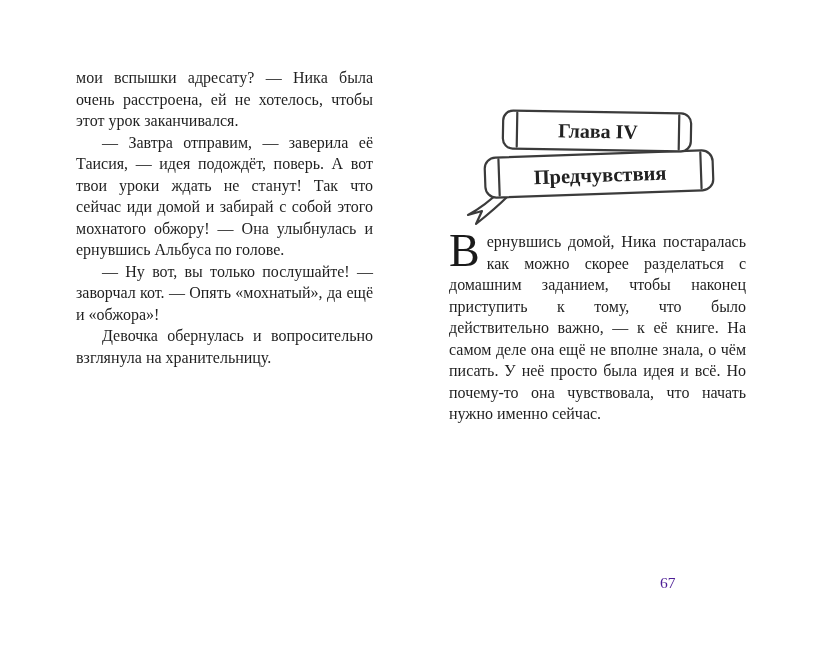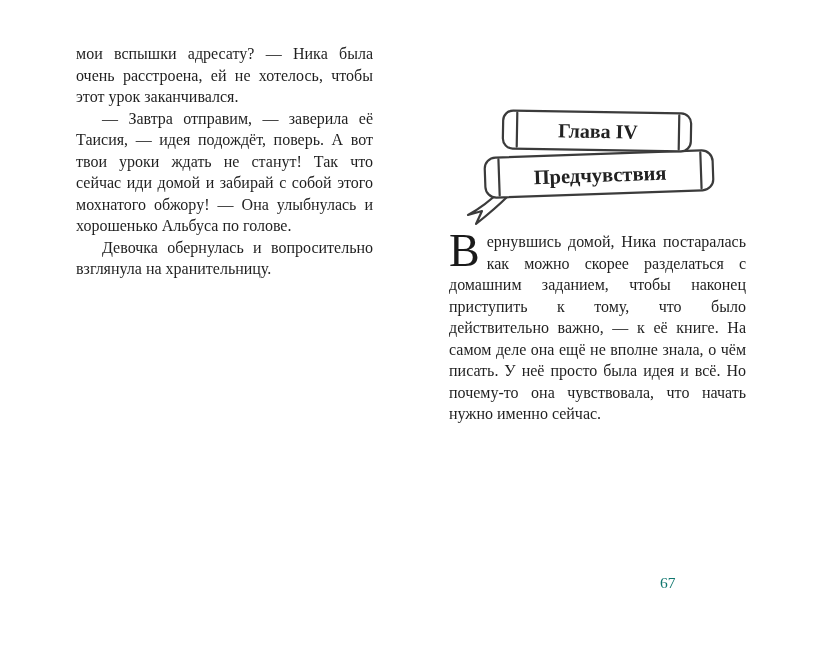--- a/index.html
+++ b/index.html
@@ -16,21 +16,21 @@
   .text-col {
     font-size: 16px;
     line-height: 21.5px;
     text-align: justify;
   }
   .text-col p { text-indent: 26px; }
   .text-col p.no-indent { text-indent: 0; }
   .left-col {
     position: absolute;
     left: 76px;
-    top: 43px;
+    top: 67px;
     width: 297px;
   }
   .right-col {
     position: absolute;
     left: 449px;
     top: 231px;
     width: 297px;
   }
   .illo {
     position: absolute;
@@ -45,34 +45,35 @@
     font-size: 46px;
     line-height: 36px;
     padding: 2px 7px 0 0;
     color: #1a1a1a;
   }
   .pagenum {
     position: absolute;
     left: 660px;
     top: 574px;
     font-size: 15.5px;
-    color: #0f766e;
+    color: #4c1d95;
   }
   svg text {
     font-family: "Liberation Serif", "DejaVu Serif", serif;
   }
 </style>
 </head>
 <body>
 
 <div class="spread">
 
   <div class="text-col left-col">
     <p class="no-indent">мои вспышки адресату? — Ника была очень расстроена, ей не хотелось, чтобы этот урок заканчивался.</p>
-    <p>— Завтра отправим, — заверила её Таисия, — идея подождёт, поверь. А вот твои уроки ждать не станут! Так что сейчас иди домой и забирай с собой этого мохнатого обжору! — Она улыбнулась и хорошенько Альбуса по голове.</p>
+    <p>— Завтра отправим, — заверила её Таисия, — идея подождёт, поверь. А вот твои уроки ждать не станут! Так что сейчас иди домой и забирай с собой этого мохнатого обжору! — Она улыбнулась и ернувшись Альбуса по голове.</p>
+    <p>— Ну вот, вы только послушайте! — заворчал кот. — Опять «мохнатый», да ещё и «обжора»!</p>
     <p>Девочка обернулась и вопросительно взглянула на хранительницу.</p>
   </div>
 
   <div class="illo">
     <svg width="286" height="130" viewBox="0 0 286 130">
       <g stroke="#3b3b3b" stroke-width="2.2" fill="#ffffff" stroke-linecap="round" stroke-linejoin="round">
 
         <path d="M46,90 C36,100 24,109 13,115 L27,111 L21,124 C31,116 43,106 52,97 Z"></path>
 
         <g transform="rotate(-2 143 74)">

